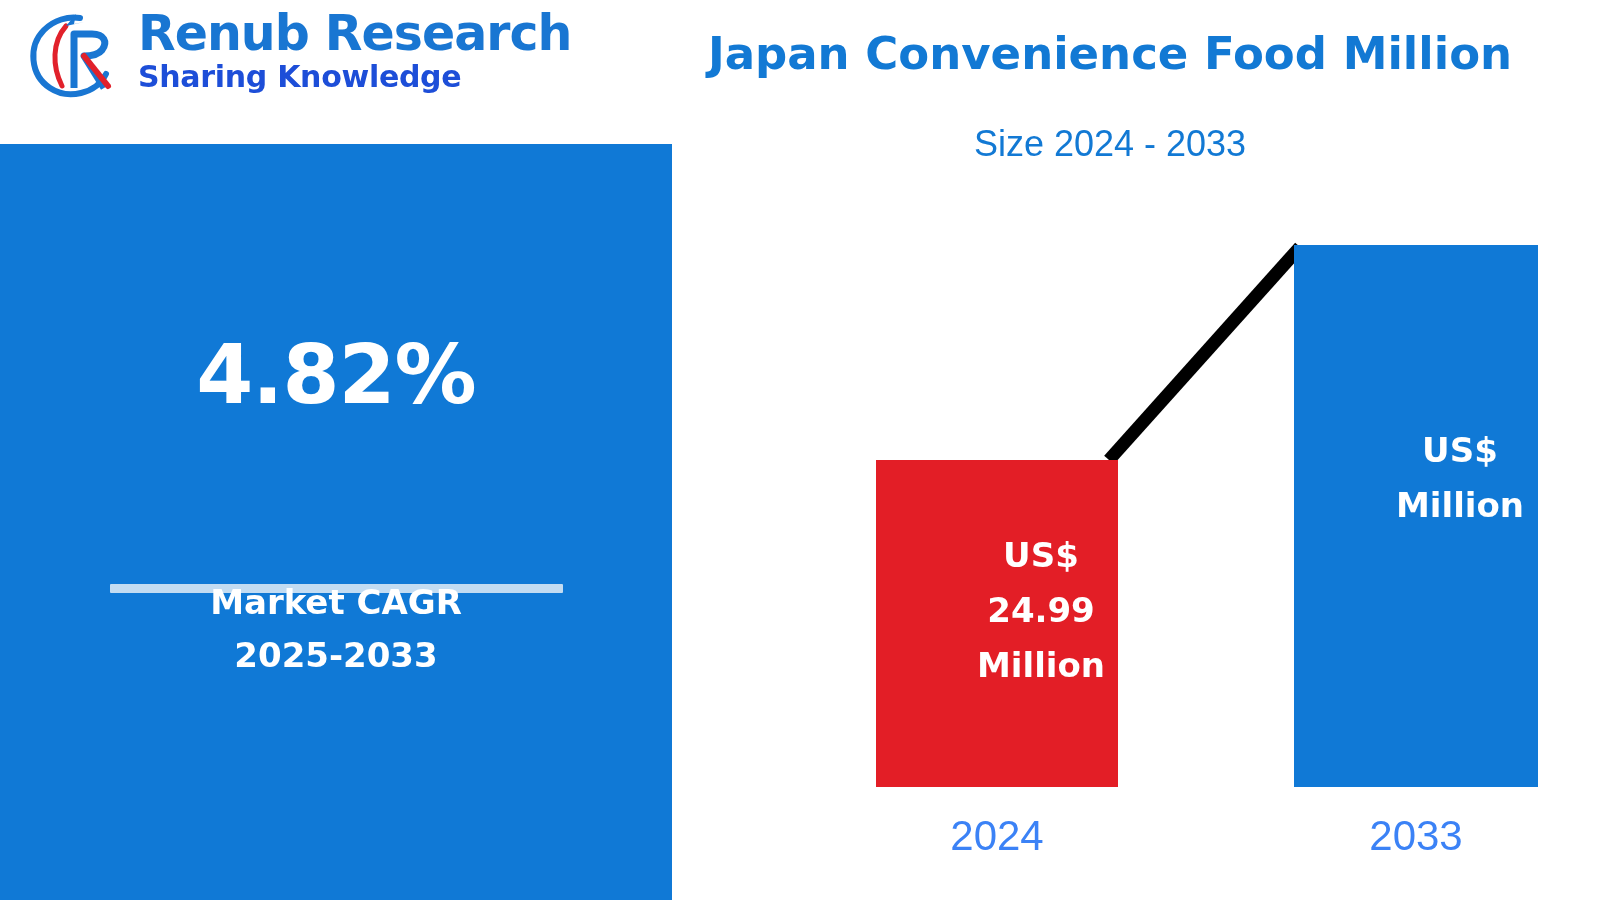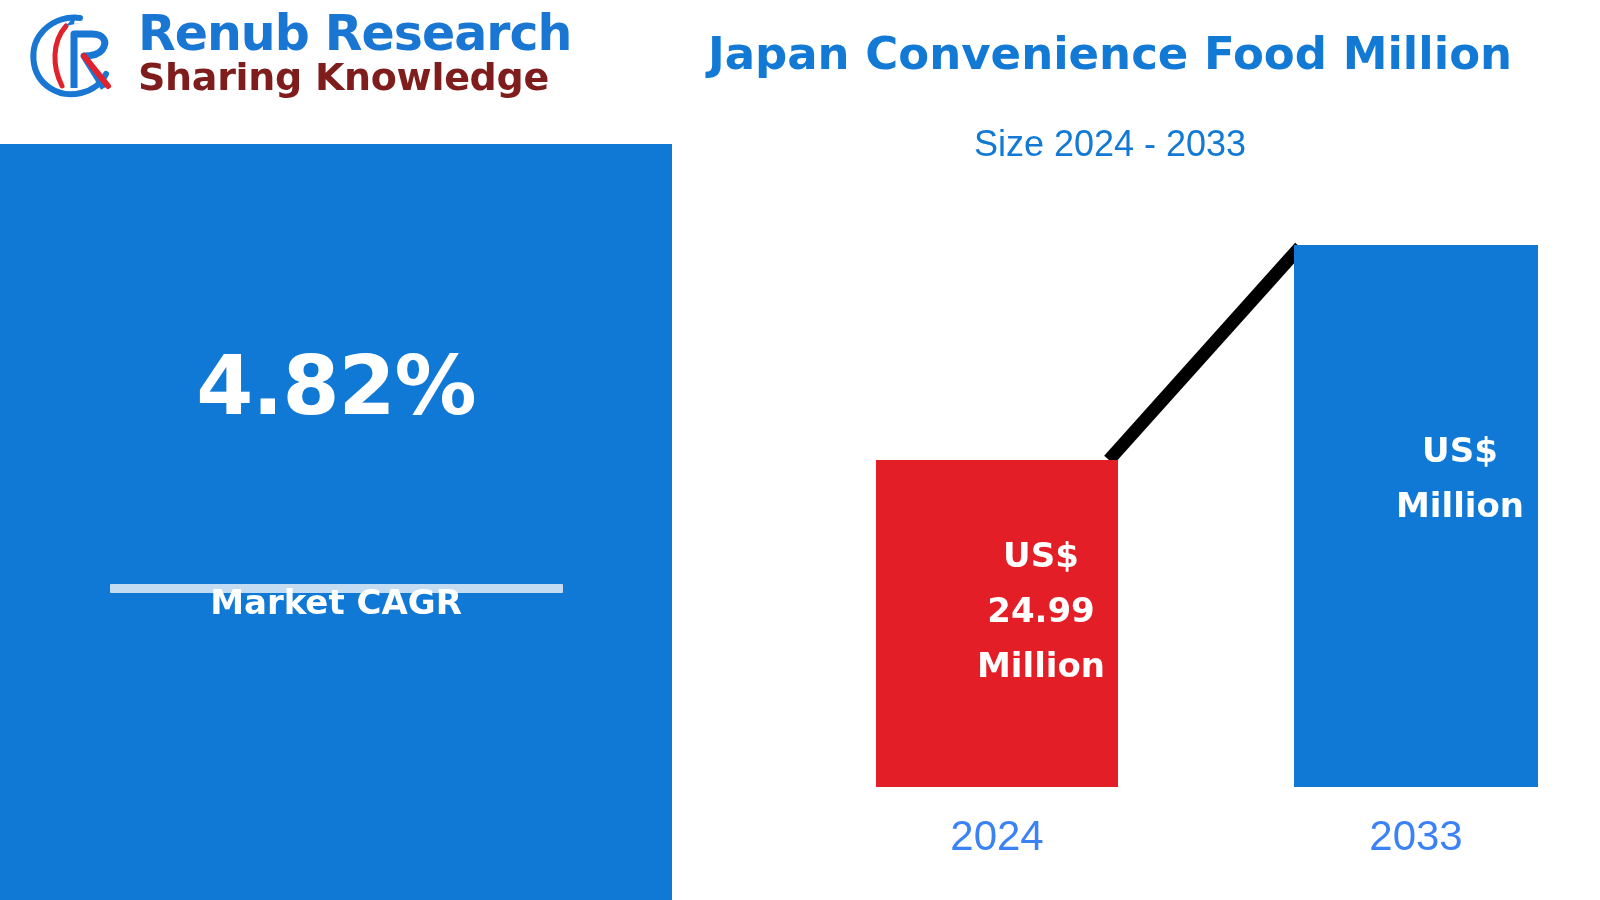--- a/index.html
+++ b/index.html
@@ -42,24 +42,24 @@
     font-weight: 700;
     font-size: 49px;
     line-height: 54px;
     letter-spacing: -1px;
     color: #1976D2;
     white-space: nowrap;
   }
   .logo-tagline {
     font-family: "DejaVu Sans", sans-serif;
     font-weight: 700;
-    font-size: 38px;
+    font-size: 30px;
     line-height: 32px;
     letter-spacing: -0.3px;
-    color: #7f1d1d;
+    color: #1d4ed8;
     white-space: nowrap;
   }
 
   .page-title {
     position: absolute;
     left: 660px;
     top: 26px;
     width: 900px;
     text-align: center;
     font-family: "DejaVu Sans", sans-serif;
@@ -88,21 +88,21 @@
     position: absolute;
     left: 0;
     top: 144px;
     width: 672px;
     height: 756px;
     background: #1079D6;
   }
   .cagr-value {
     position: absolute;
     left: 0;
-    top: 196px;
+    top: 185px;
     width: 672px;
     text-align: center;
     font-family: "DejaVu Sans", sans-serif;
     font-weight: 700;
     font-size: 82px;
     line-height: 92px;
     letter-spacing: -1px;
     color: #ffffff;
     white-space: nowrap;
   }
@@ -214,20 +214,21 @@
 </div>
 
 <div class="page-title">Japan Convenience Food Million</div>
 <div class="page-subtitle">Size 2024 - 2033</div>
 
 <div class="cagr-panel">
   <div class="cagr-value">4.82%</div>
   <div class="cagr-divider"></div>
   <div class="cagr-caption">
     <div class="cagr-caption-line">Market CAGR</div>
+    <div class="cagr-caption-line">2025-2033</div>
   </div>
 
 </div>
 
 <div class="chart-area">
 
   <svg class="trend-line" viewBox="0 0 900 710" aria-hidden="true">
     <line x1="409" y1="270" x2="600" y2="57" stroke="#000000" stroke-width="13"></line>
   </svg>
 

